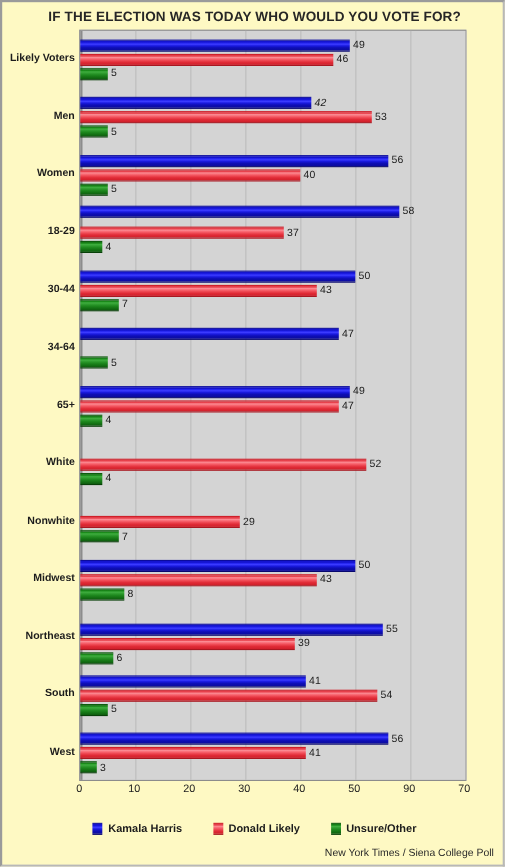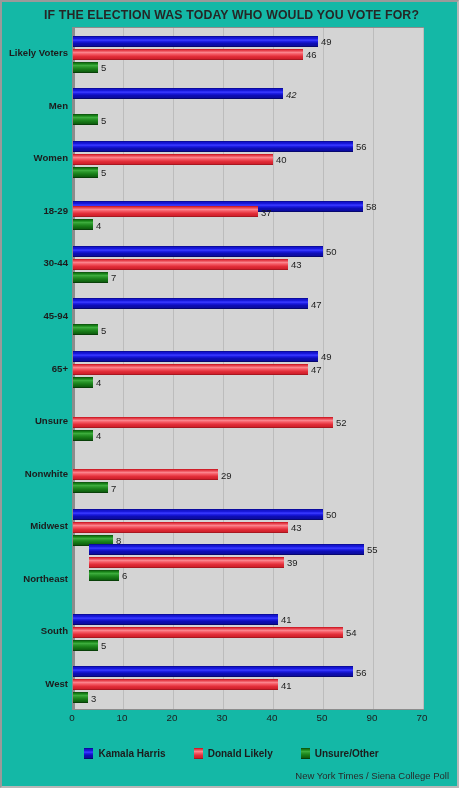--- a/index.html
+++ b/index.html
@@ -7,21 +7,21 @@
     padding: 0;
     background: #ffffff;
   }
   body {
     font-family: "Liberation Sans", sans-serif;
   }
   #chart-root {
     position: relative;
     width: 459px;
     height: 788px;
-    background: #14b8a6;
+    background: #fef9c3;
     border-top: 2px solid #9a9a9a;
     border-left: 2px solid #9a9a9a;
     border-right: 2px solid #b8b8b8;
     border-bottom: 2px solid #b8b8b8;
     box-sizing: border-box;
     overflow: hidden;
   }
 
   
   #chart-title {
@@ -206,23 +206,23 @@
 <div id="chart-root">
 
   <div id="chart-title">IF THE ELECTION WAS TODAY WHO WOULD YOU VOTE FOR?</div>
 
   <div id="cat-labels">
       <div class="cat-label" style="top: 20.2692px;">Likely Voters</div>
       <div class="cat-label" style="top: 72.8077px;">Men</div>
       <div class="cat-label" style="top: 125.346px;">Women</div>
       <div class="cat-label" style="top: 177.885px;">18-29</div>
       <div class="cat-label" style="top: 230.423px;">30-44</div>
-      <div class="cat-label" style="top: 282.962px;">45-94</div>
+      <div class="cat-label" style="top: 282.962px;">34-64</div>
       <div class="cat-label" style="top: 335.5px;">65+</div>
-      <div class="cat-label" style="top: 388.038px;">Unsure</div>
+      <div class="cat-label" style="top: 388.038px;">White</div>
       <div class="cat-label" style="top: 440.577px;">Nonwhite</div>
       <div class="cat-label" style="top: 493.115px;">Midwest</div>
       <div class="cat-label" style="top: 545.654px;">Northeast</div>
       <div class="cat-label" style="top: 598.192px;">South</div>
       <div class="cat-label" style="top: 650.731px;">West</div>
     </div>
 
   <div id="plot-frame">
     <div id="plot-inner">
       <div id="axis-left-accent"></div>
@@ -245,41 +245,45 @@
           <div class="bar-row" style="top: 33.7692px; width: 100%;">
             <div class="bar bar-green" style="width: 25px;"></div>
             <span class="bar-value" style="left: 26px;">5</span>
           </div>
         </div>
         <div class="group" style="top: 52.5385px; height: 52.5385px;">
           <div class="bar-row" style="top: 7.76923px; width: 100%; font-style: italic;">
             <div class="bar bar-blue" style="width: 210px;"></div>
             <span class="bar-value" style="left: 211px;">42</span>
           </div>
+          <div class="bar-row" style="top: 20.7692px; width: 100%;">
+            <div class="bar bar-red" style="width: 265px;"></div>
+            <span class="bar-value" style="left: 266px;">53</span>
+          </div>
           <div class="bar-row" style="top: 33.7692px; width: 100%;">
             <div class="bar bar-green" style="width: 25px;"></div>
             <span class="bar-value" style="left: 26px;">5</span>
           </div>
         </div>
         <div class="group" style="top: 105.077px; height: 52.5385px;">
           <div class="bar-row" style="top: 7.76923px; width: 100%;">
             <div class="bar bar-blue" style="width: 280px;"></div>
             <span class="bar-value" style="left: 281px;">56</span>
           </div>
           <div class="bar-row" style="top: 20.7692px; width: 100%;">
             <div class="bar bar-red" style="width: 200px;"></div>
             <span class="bar-value" style="left: 201px;">40</span>
           </div>
           <div class="bar-row" style="top: 33.7692px; width: 100%;">
             <div class="bar bar-green" style="width: 25px;"></div>
             <span class="bar-value" style="left: 26px;">5</span>
           </div>
         </div>
         <div class="group" style="top: 157.615px; height: 52.5385px;">
-          <div class="bar-row" style="top: 15px; width: 100%; text-decoration: underline;">
+          <div class="bar-row" style="top: 1px; width: 100%; text-decoration: underline;">
             <div class="bar bar-blue" style="width: 290px;"></div>
             <span class="bar-value" style="left: 291px;">58</span>
           </div>
           <div class="bar-row" style="top: 20.7692px; width: 100%;">
             <div class="bar bar-red" style="width: 185px;"></div>
             <span class="bar-value" style="left: 186px;">37</span>
           </div>
           <div class="bar-row" style="top: 33.7692px; width: 100%;">
             <div class="bar bar-green" style="width: 20px;"></div>
             <span class="bar-value" style="left: 21px;">4</span>
@@ -350,21 +354,21 @@
           </div>
           <div class="bar-row" style="top: 20.7692px; width: 100%;">
             <div class="bar bar-red" style="width: 215px;"></div>
             <span class="bar-value" style="left: 216px;">43</span>
           </div>
           <div class="bar-row" style="top: 33.7692px; width: 100%;">
             <div class="bar bar-green" style="width: 40px;"></div>
             <span class="bar-value" style="left: 41px;">8</span>
           </div>
         </div>
-        <div class="group" style="top: 508px; height: 52.5385px; margin-left: 16px;">
+        <div class="group" style="top: 531px; height: 52.5385px;">
           <div class="bar-row" style="top: 7.76923px; width: 100%;">
             <div class="bar bar-blue" style="width: 275px;"></div>
             <span class="bar-value" style="left: 276px;">55</span>
           </div>
           <div class="bar-row" style="top: 20.7692px; width: 100%;">
             <div class="bar bar-red" style="width: 195px;"></div>
             <span class="bar-value" style="left: 196px;">39</span>
           </div>
           <div class="bar-row" style="top: 33.7692px; width: 100%;">
             <div class="bar bar-green" style="width: 30px;"></div>

